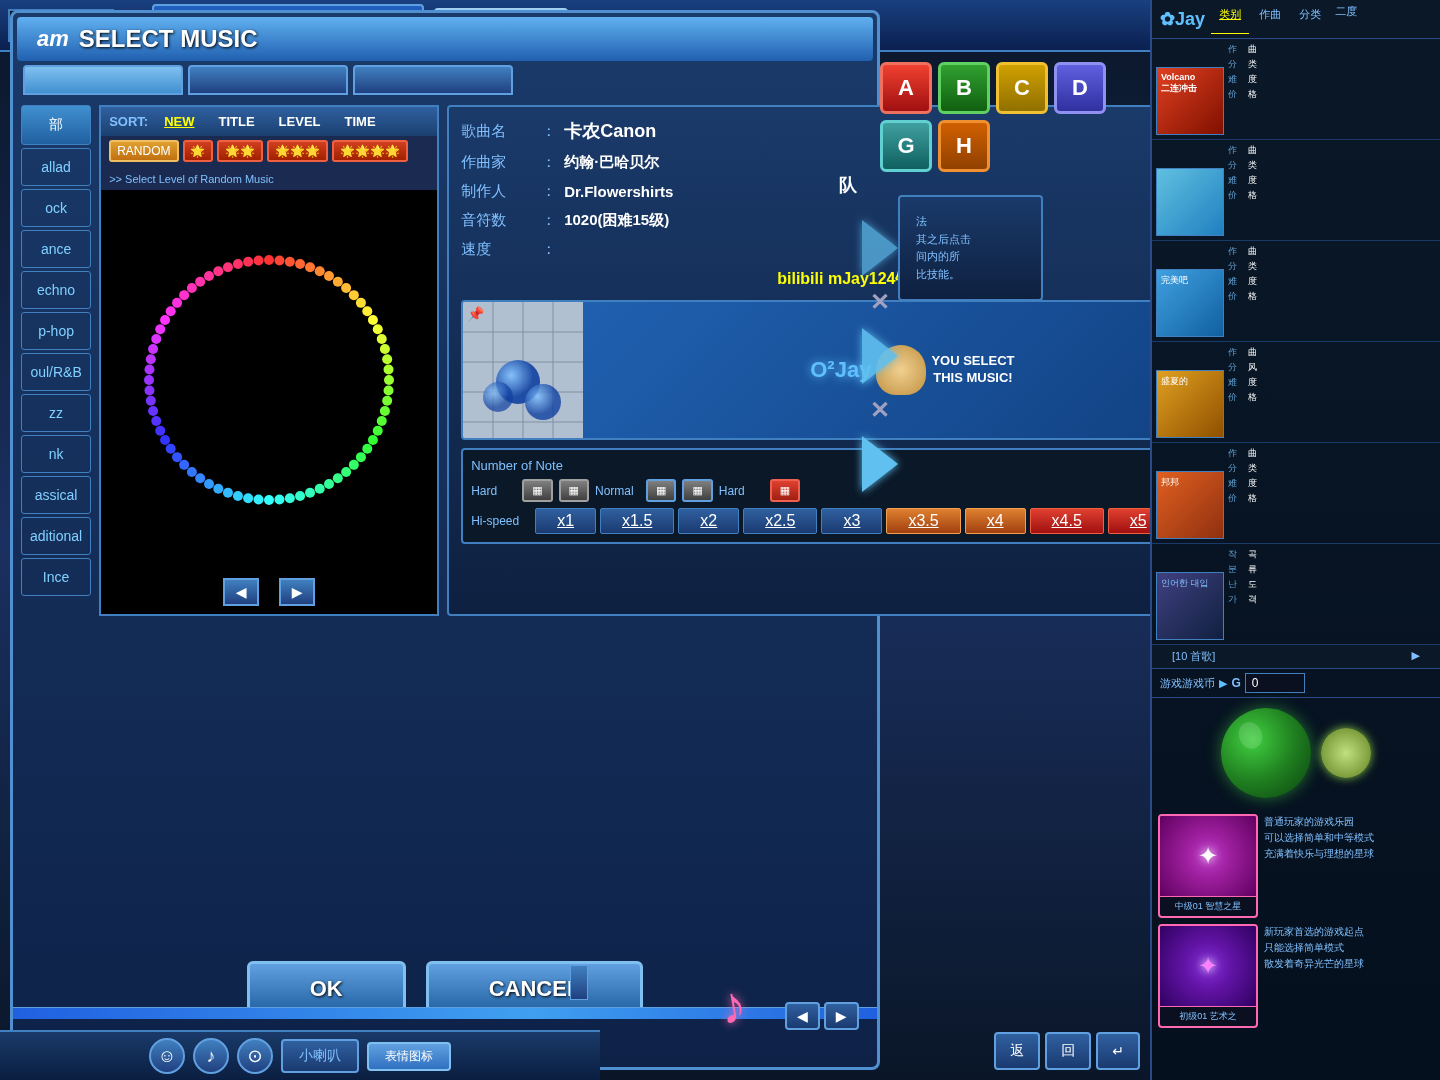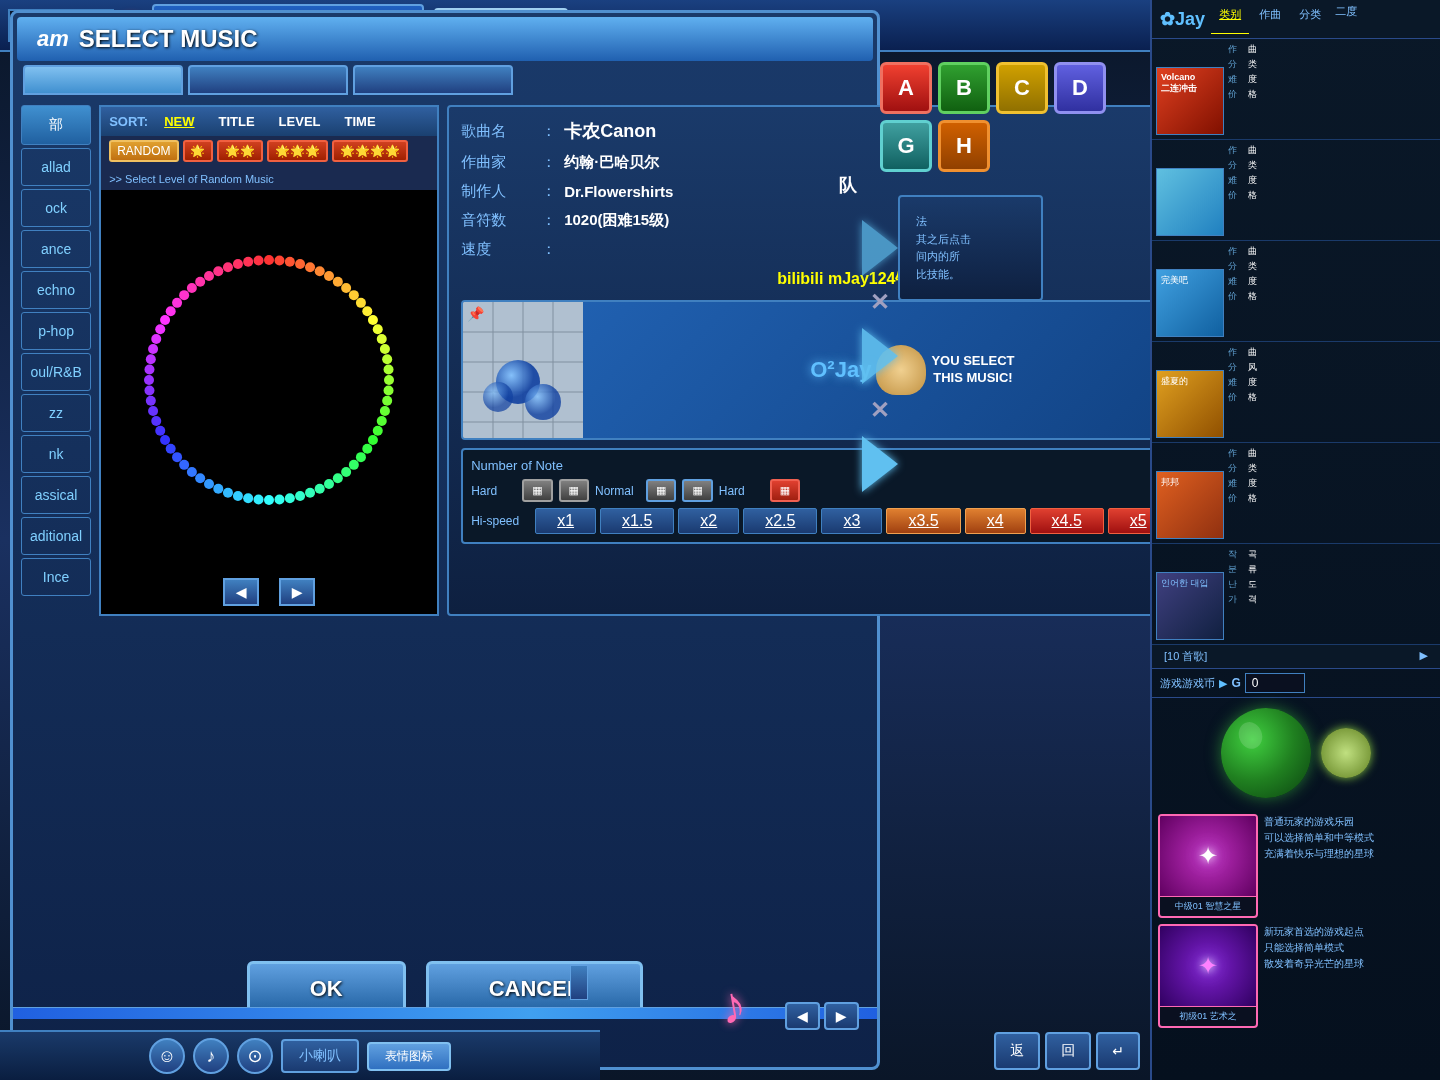--- a/index.html
+++ b/index.html
@@ -618,21 +618,21 @@
 
     .fr-val {
       color: #fff;
       flex: 1;
     }
 
     
     .song-count-label {
       color: #80c0ff;
       font-size: 11px;
-      padding: 4px 12px;
+      padding: 4px 20px;
       background: #0a1828;
       border-bottom: 1px solid #2a4a8a;
       display: flex;
       justify-content: space-between;
     }
 
     
     .coins-area {
       padding: 4px 8px;
       display: flex;

